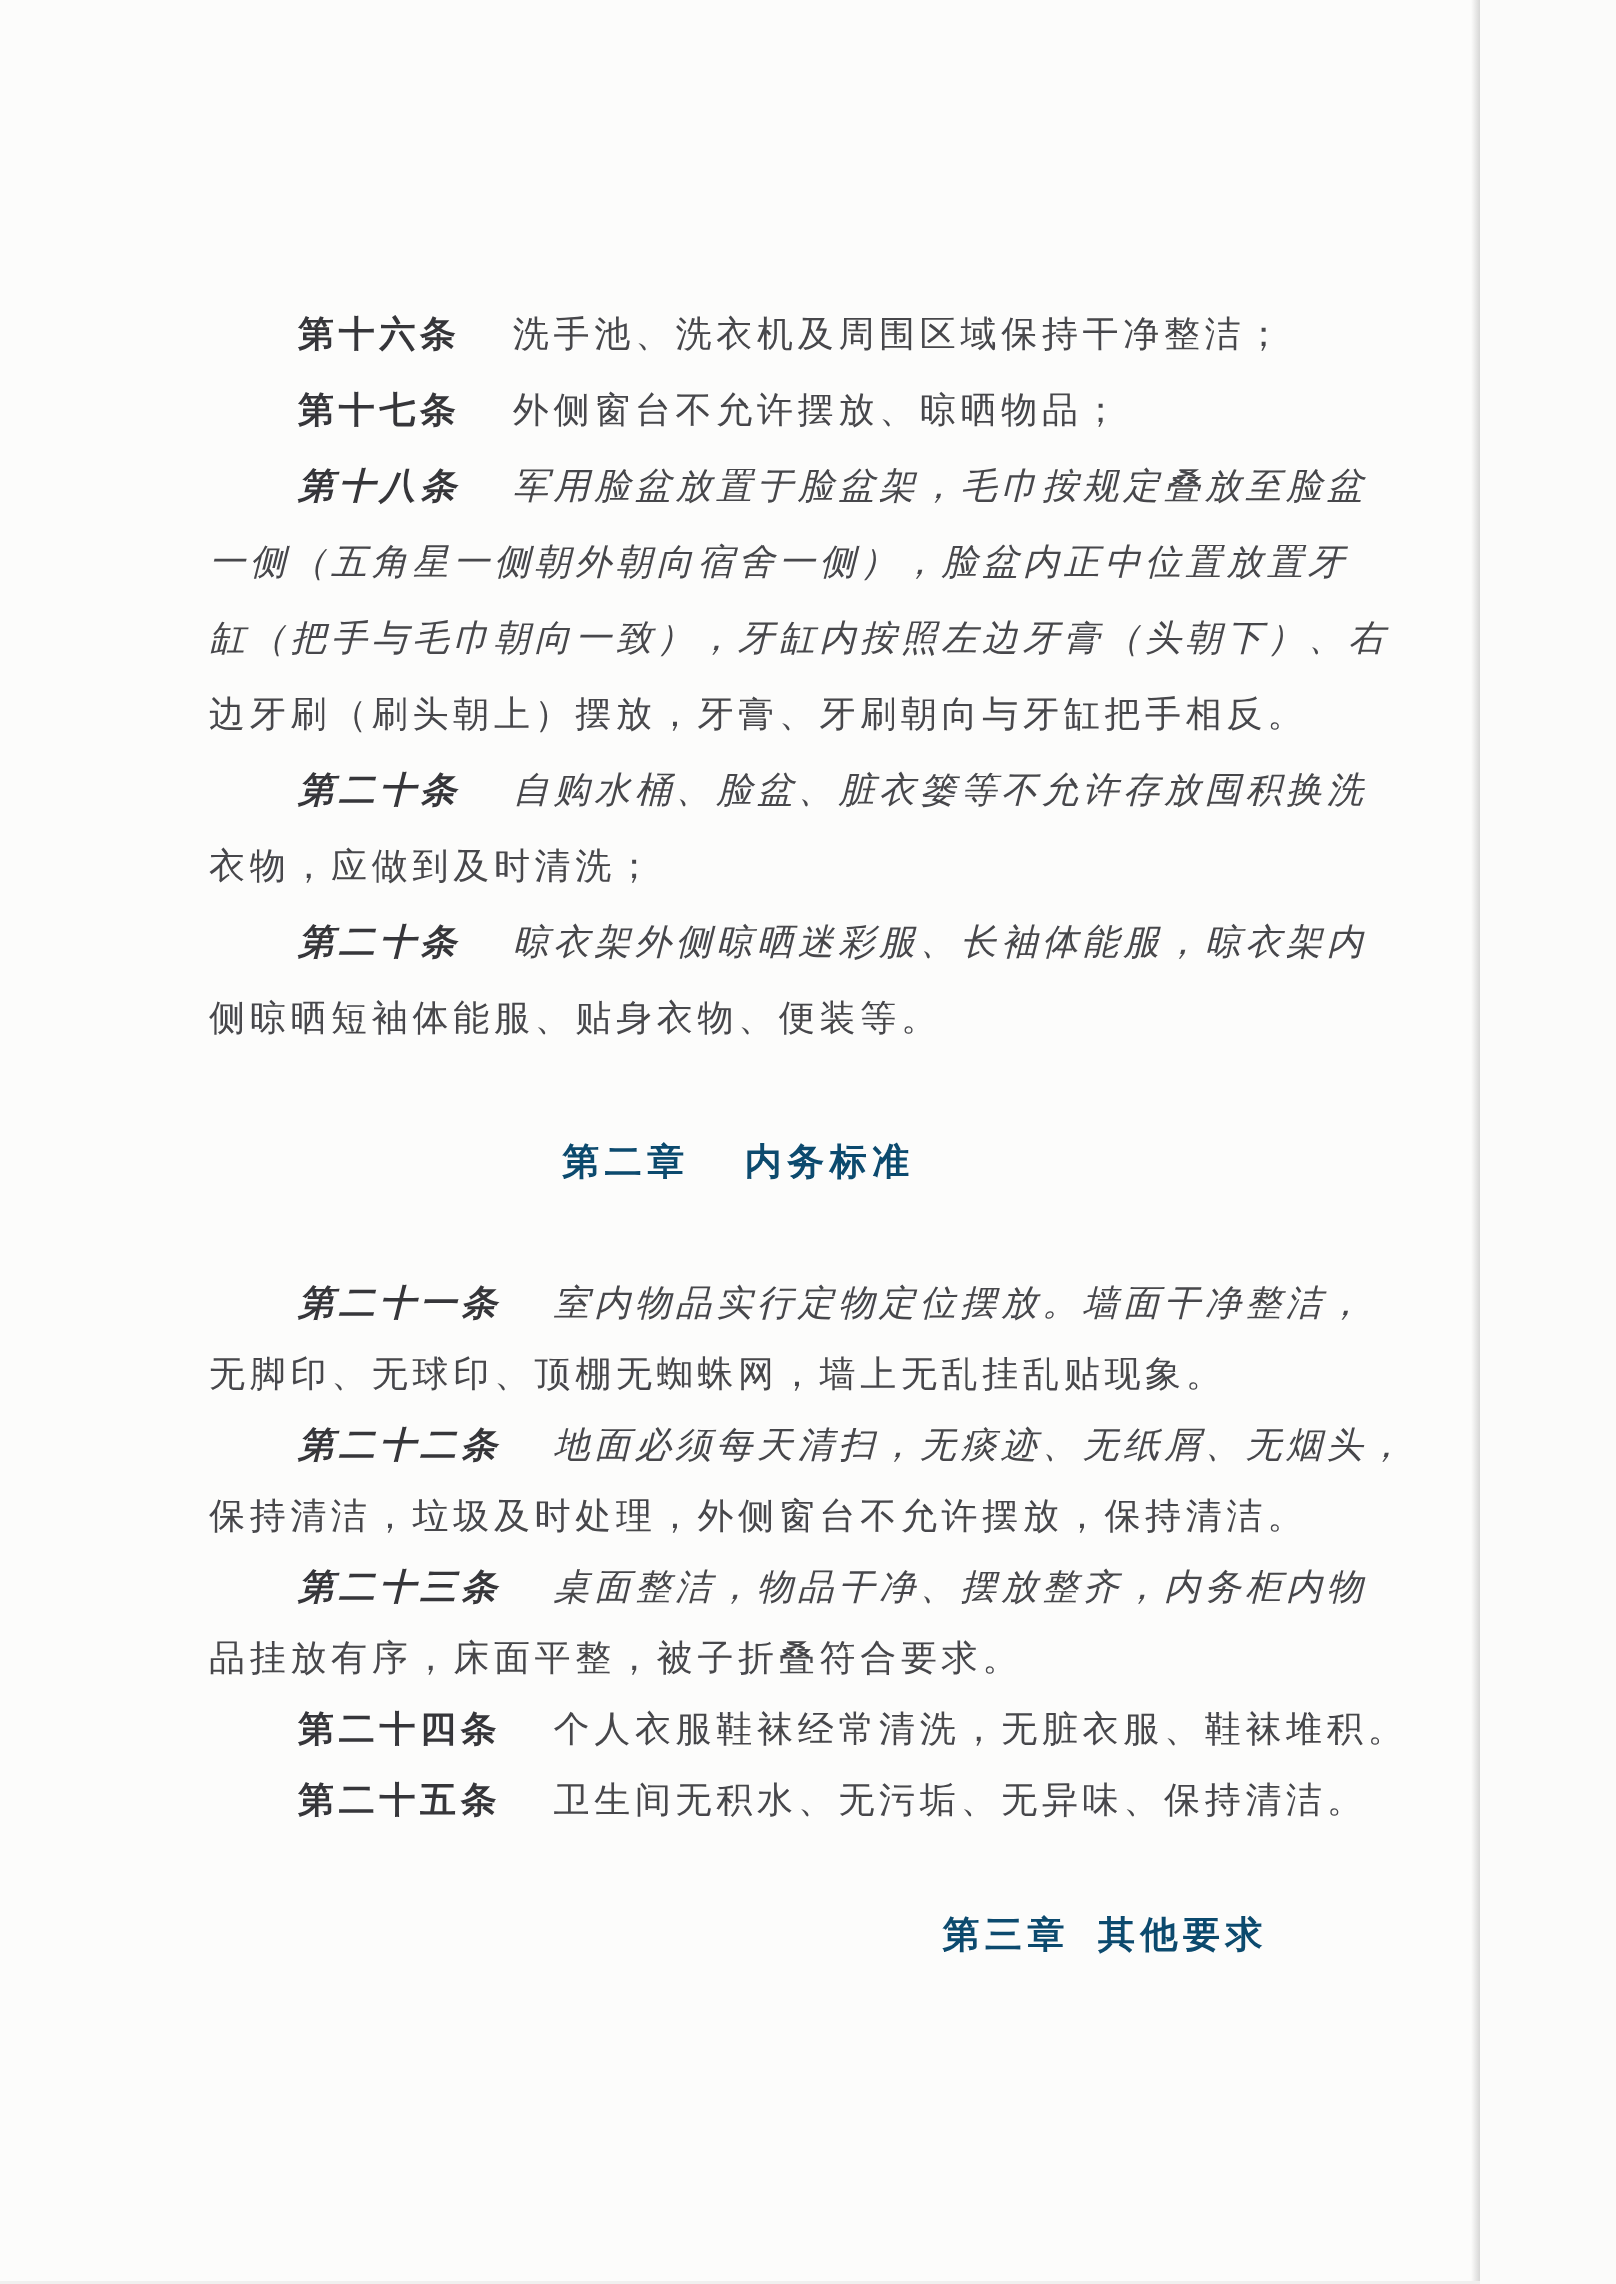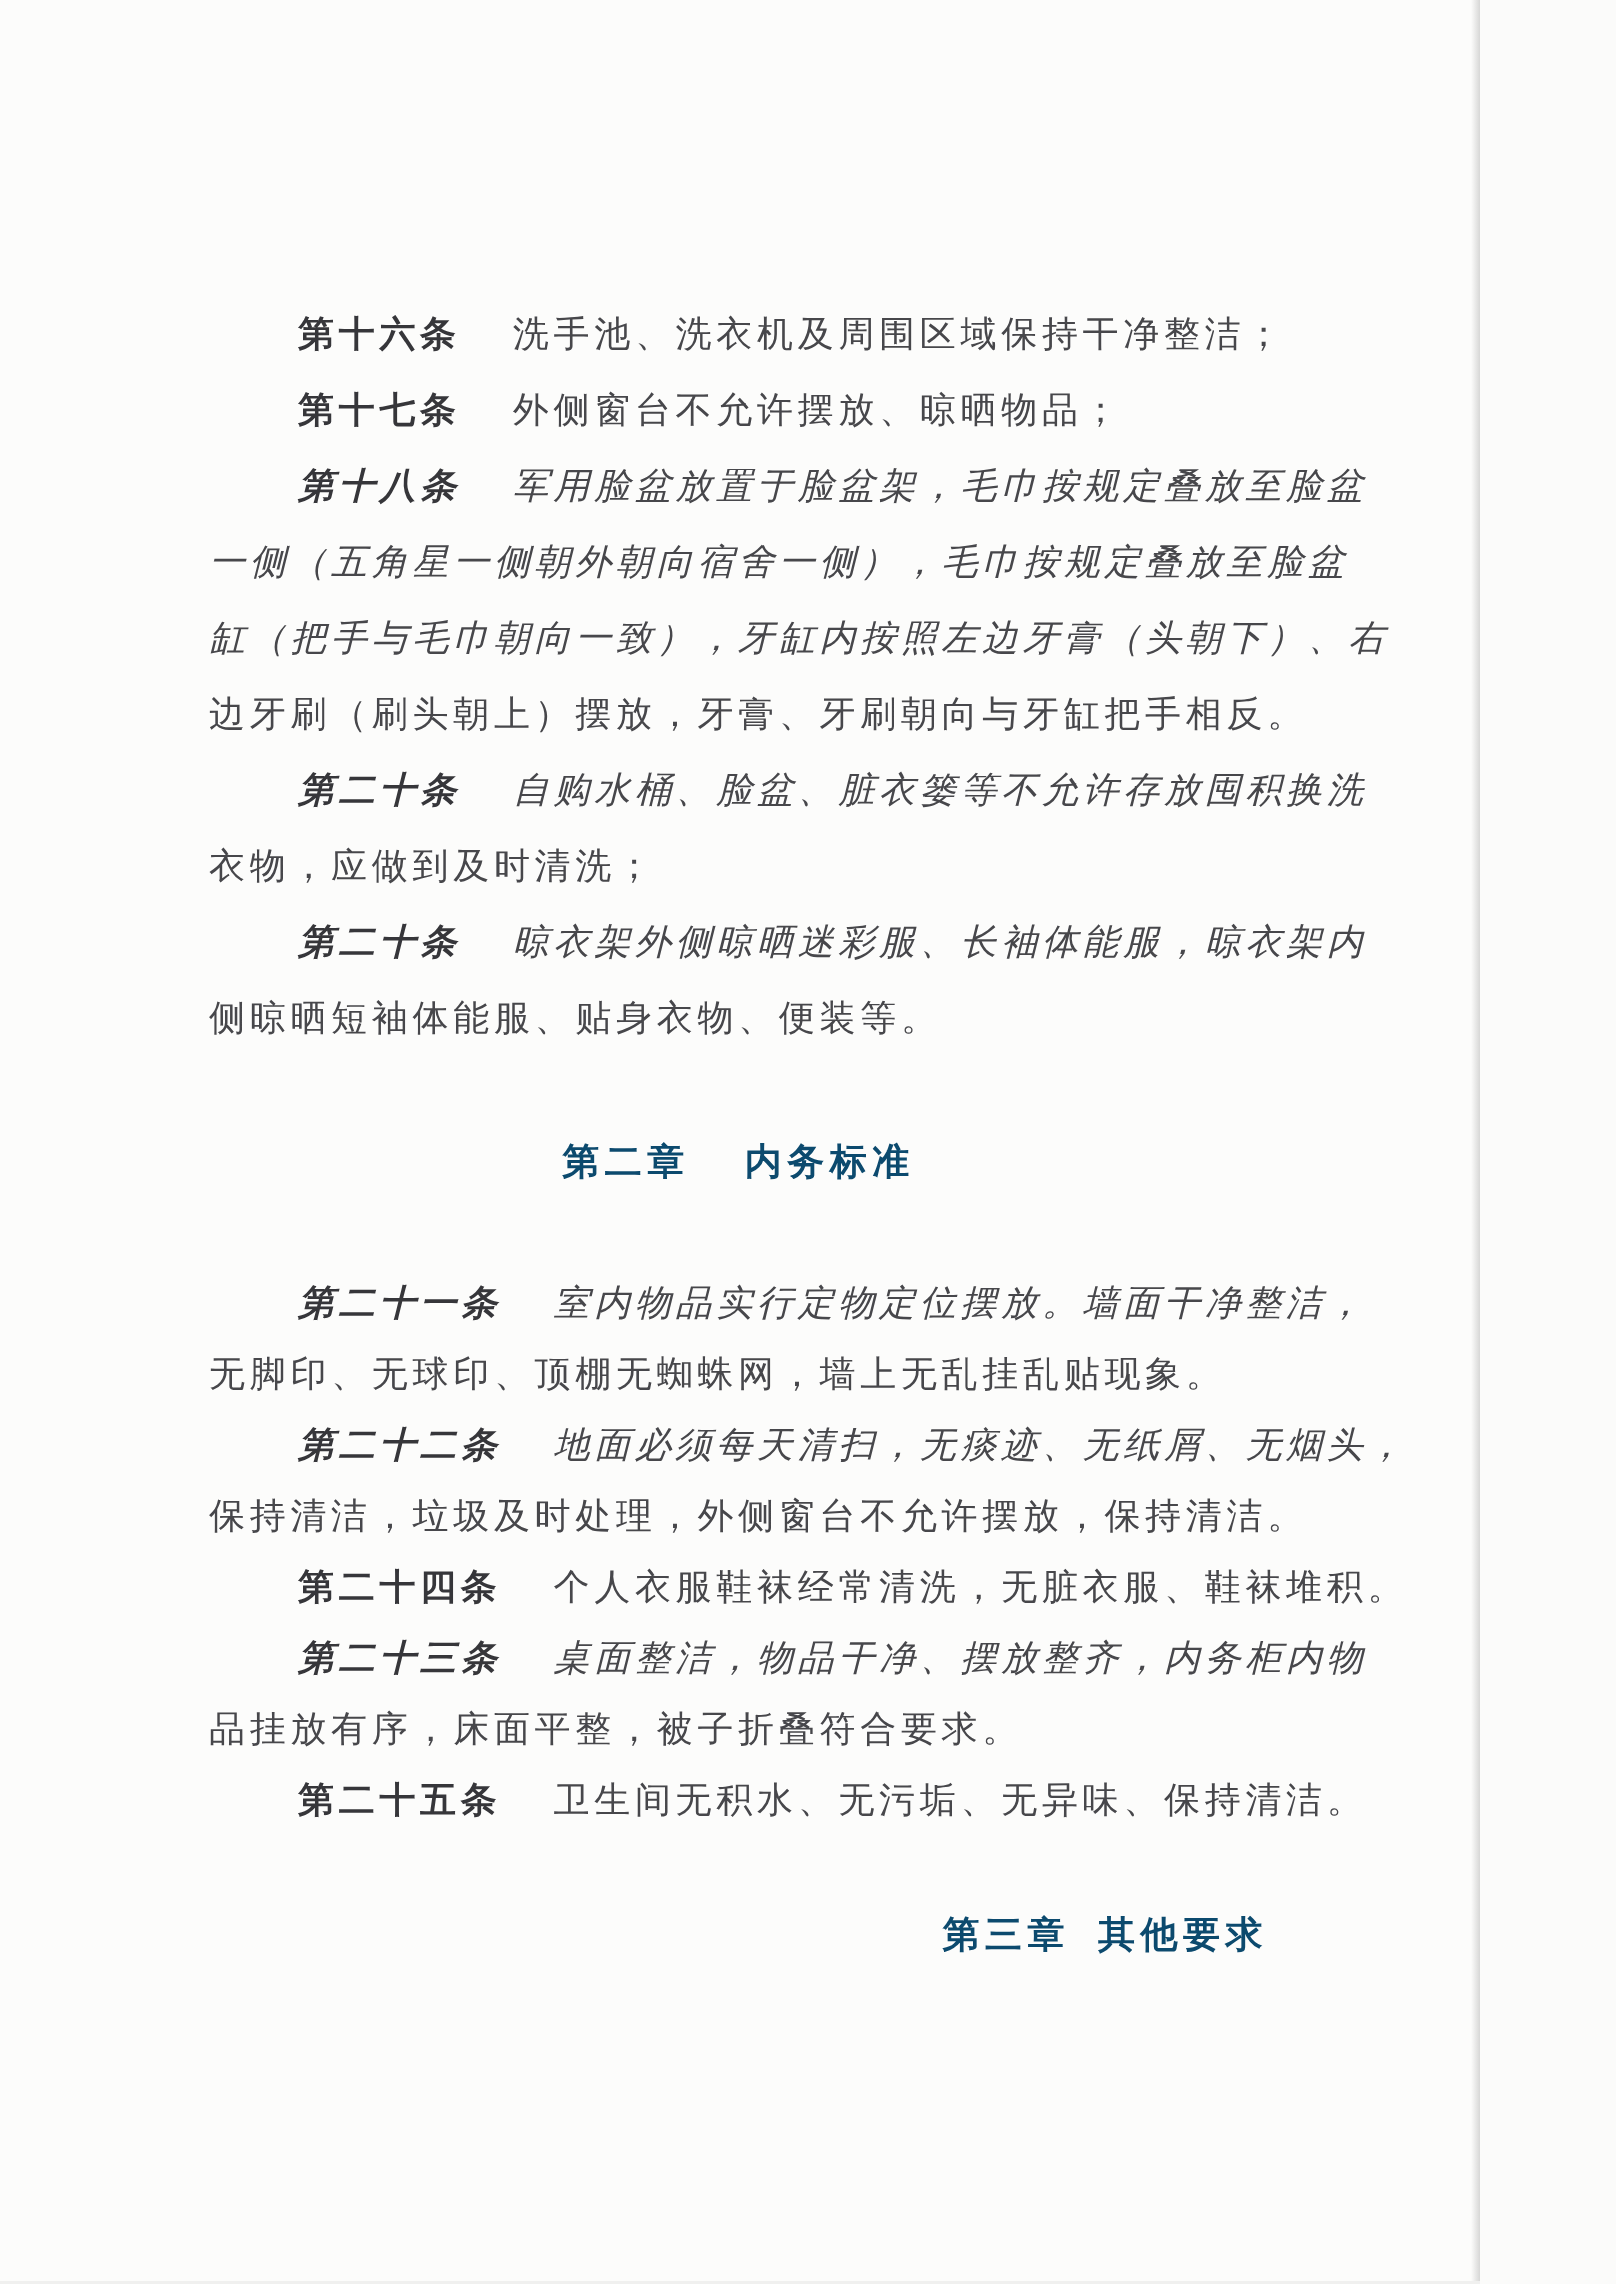--- a/index.html
+++ b/index.html
@@ -84,21 +84,21 @@
   <div class="content">
       <div class="sec sec1">
         <div class="para">
           <div class="line first"><b class="art-num">第十六条</b><span class="num-gap"></span>洗手池、洗衣机及周围区域保持干净整洁；</div>
         </div>
         <div class="para">
           <div class="line first"><b class="art-num">第十七条</b><span class="num-gap"></span>外侧窗台不允许摆放、晾晒物品；</div>
         </div>
         <div class="para">
           <div class="line fill first"><b class="art-num">第十八条</b><span class="num-gap"></span>军用脸盆放置于脸盆架，毛巾按规定叠放至脸盆</div>
-          <div class="line fill">一侧（五角星一侧朝外朝向宿舍一侧），毛巾按规定叠放至脸盆</div>
+          <div class="line fill">一侧（五角星一侧朝外朝向宿舍一侧），脸盆内正中位置放置牙</div>
           <div class="line fill">缸（把手与毛巾朝向一致），牙缸内按照左边牙膏（头朝下）、右</div>
           <div class="line">边牙刷（刷头朝上）摆放，牙膏、牙刷朝向与牙缸把手相反。</div>
         </div>
         <div class="para">
           <div class="line fill first"><b class="art-num">第二十条</b><span class="num-gap"></span>自购水桶、脸盆、脏衣篓等不允许存放囤积换洗</div>
           <div class="line">衣物，应做到及时清洗；</div>
         </div>
         <div class="para">
           <div class="line fill first"><b class="art-num">第二十条</b><span class="num-gap"></span>晾衣架外侧晾晒迷彩服、长袖体能服，晾衣架内</div>
           <div class="line">侧晾晒短袖体能服、贴身衣物、便装等。</div>
@@ -108,25 +108,25 @@
       <div class="sec sec2">
         <div class="para">
           <div class="line fill first"><b class="art-num">第二十一条</b><span class="num-gap"></span>室内物品实行定物定位摆放。墙面干净整洁，</div>
           <div class="line">无脚印、无球印、顶棚无蜘蛛网，墙上无乱挂乱贴现象。</div>
         </div>
         <div class="para">
           <div class="line fill first"><b class="art-num">第二十二条</b><span class="num-gap"></span>地面必须每天清扫，无痰迹、无纸屑、无烟头，</div>
           <div class="line">保持清洁，垃圾及时处理，外侧窗台不允许摆放，保持清洁。</div>
         </div>
         <div class="para">
-          <div class="line first"><b class="art-num">第二十四条</b><span class="num-gap"></span>个人衣服鞋袜经常清洗，无脏衣服、鞋袜堆积。</div>
+          <div class="line fill first"><b class="art-num">第二十三条</b><span class="num-gap"></span>桌面整洁，物品干净、摆放整齐，内务柜内物</div>
+          <div class="line">品挂放有序，床面平整，被子折叠符合要求。</div>
         </div>
         <div class="para">
-          <div class="line fill first"><b class="art-num">第二十三条</b><span class="num-gap"></span>桌面整洁，物品干净、摆放整齐，内务柜内物</div>
-          <div class="line">品挂放有序，床面平整，被子折叠符合要求。</div>
+          <div class="line first"><b class="art-num">第二十四条</b><span class="num-gap"></span>个人衣服鞋袜经常清洗，无脏衣服、鞋袜堆积。</div>
         </div>
         <div class="para">
           <div class="line first"><b class="art-num">第二十五条</b><span class="num-gap"></span>卫生间无积水、无污垢、无异味、保持清洁。</div>
         </div>
       </div>
       <div class="chapter ch-3"><span>第三章</span><span class="title-gap" style="width: 28px;"></span><span>其他要求</span></div>
     </div>
   <div class="scan-edge"></div>
   <div class="scan-edge-bottom"></div>
 </div>

